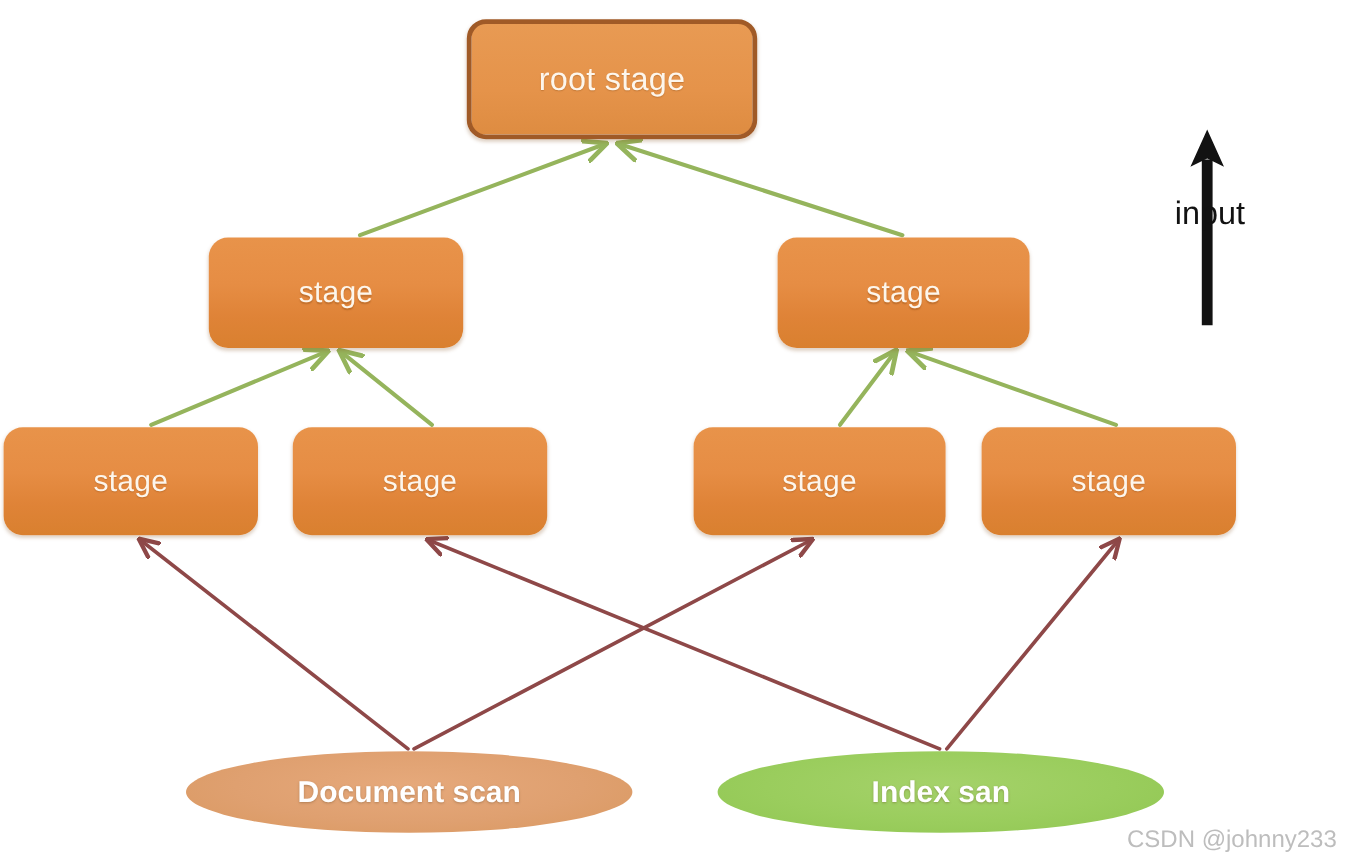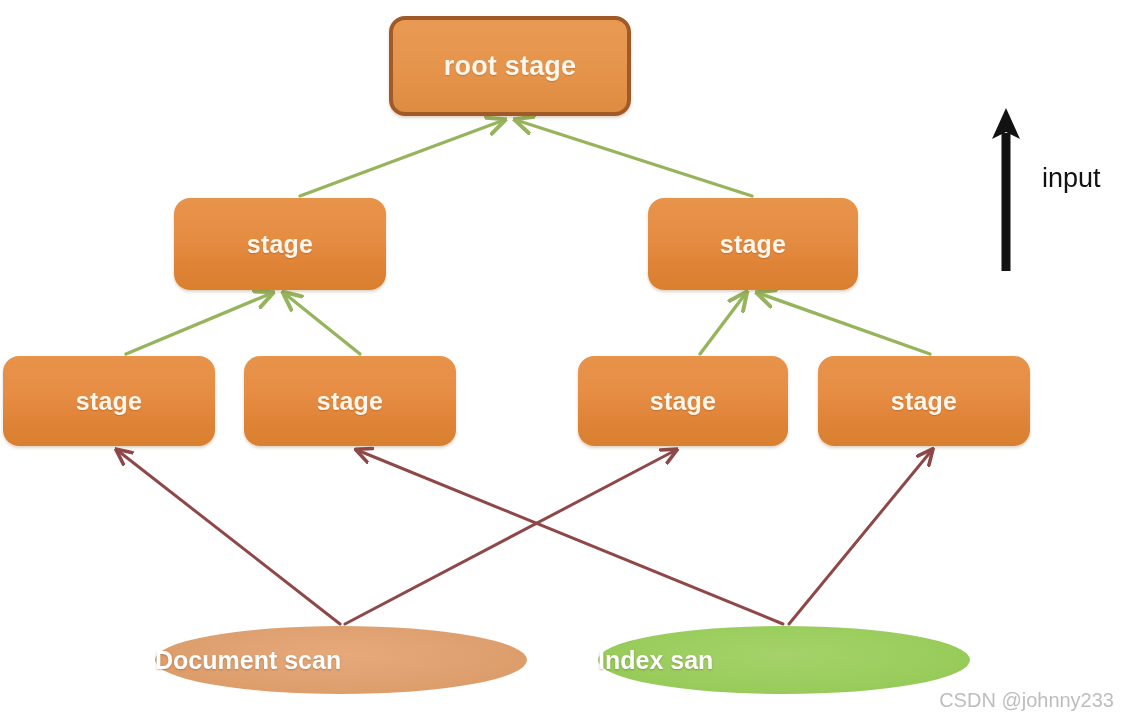--- a/index.html
+++ b/index.html
@@ -29,21 +29,21 @@
 
   
   .node {
     position: absolute;
     box-sizing: border-box;
     display: flex;
     align-items: center;
     justify-content: center;
     border-radius: 16px;
     color: #fdf6ec;
-    font-weight: bold;
+    font-weight: normal;
     letter-spacing: 0.2px;
     text-shadow: 0 1px 1px rgba(120, 60, 10, 0.30);
     background: linear-gradient(180deg, #e8934a 0%, #e68d44 42%, #df8337 72%, #d9802f 100%);
     box-shadow: 0 2px 3px rgba(130, 80, 30, 0.25);
     text-align: right;
   }
   .node-root {
     border: 4px solid #a05a27;
     background: linear-gradient(180deg, #e89a53 0%, #e5934a 60%, #de8c41 100%);
   }
@@ -51,21 +51,21 @@
     display: block;
     line-height: 1;
   }
 
   
   .ellipse {
     position: absolute;
     box-sizing: border-box;
     display: flex;
     align-items: center;
-    justify-content: flex-start;
+    justify-content: center;
     border-radius: 50%;
     color: #ffffff;
     font-weight: bold;
     font-size: 25px;
     text-shadow: 0 1px 2px rgba(90, 60, 30, 0.35);
   }
   .ellipse-doc {
     background: radial-gradient(ellipse at 50% 42%, #e6a97b 0%, #dfa070 55%, #d9985f 100%);
   }
   .ellipse-index {
@@ -75,21 +75,21 @@
   
   #input-arrow {
     position: absolute;
     left: 986px;
     top: 103px;
     width: 40px;
     height: 170px;
   }
   #input-label {
     position: absolute;
-    left: 1042px;
+    left: 979px;
     top: 163px;
     font-size: 27px;
     color: #121212;
     white-space: nowrap;
   }
 
   
   #watermark {
     position: absolute;
     right: 12px;

